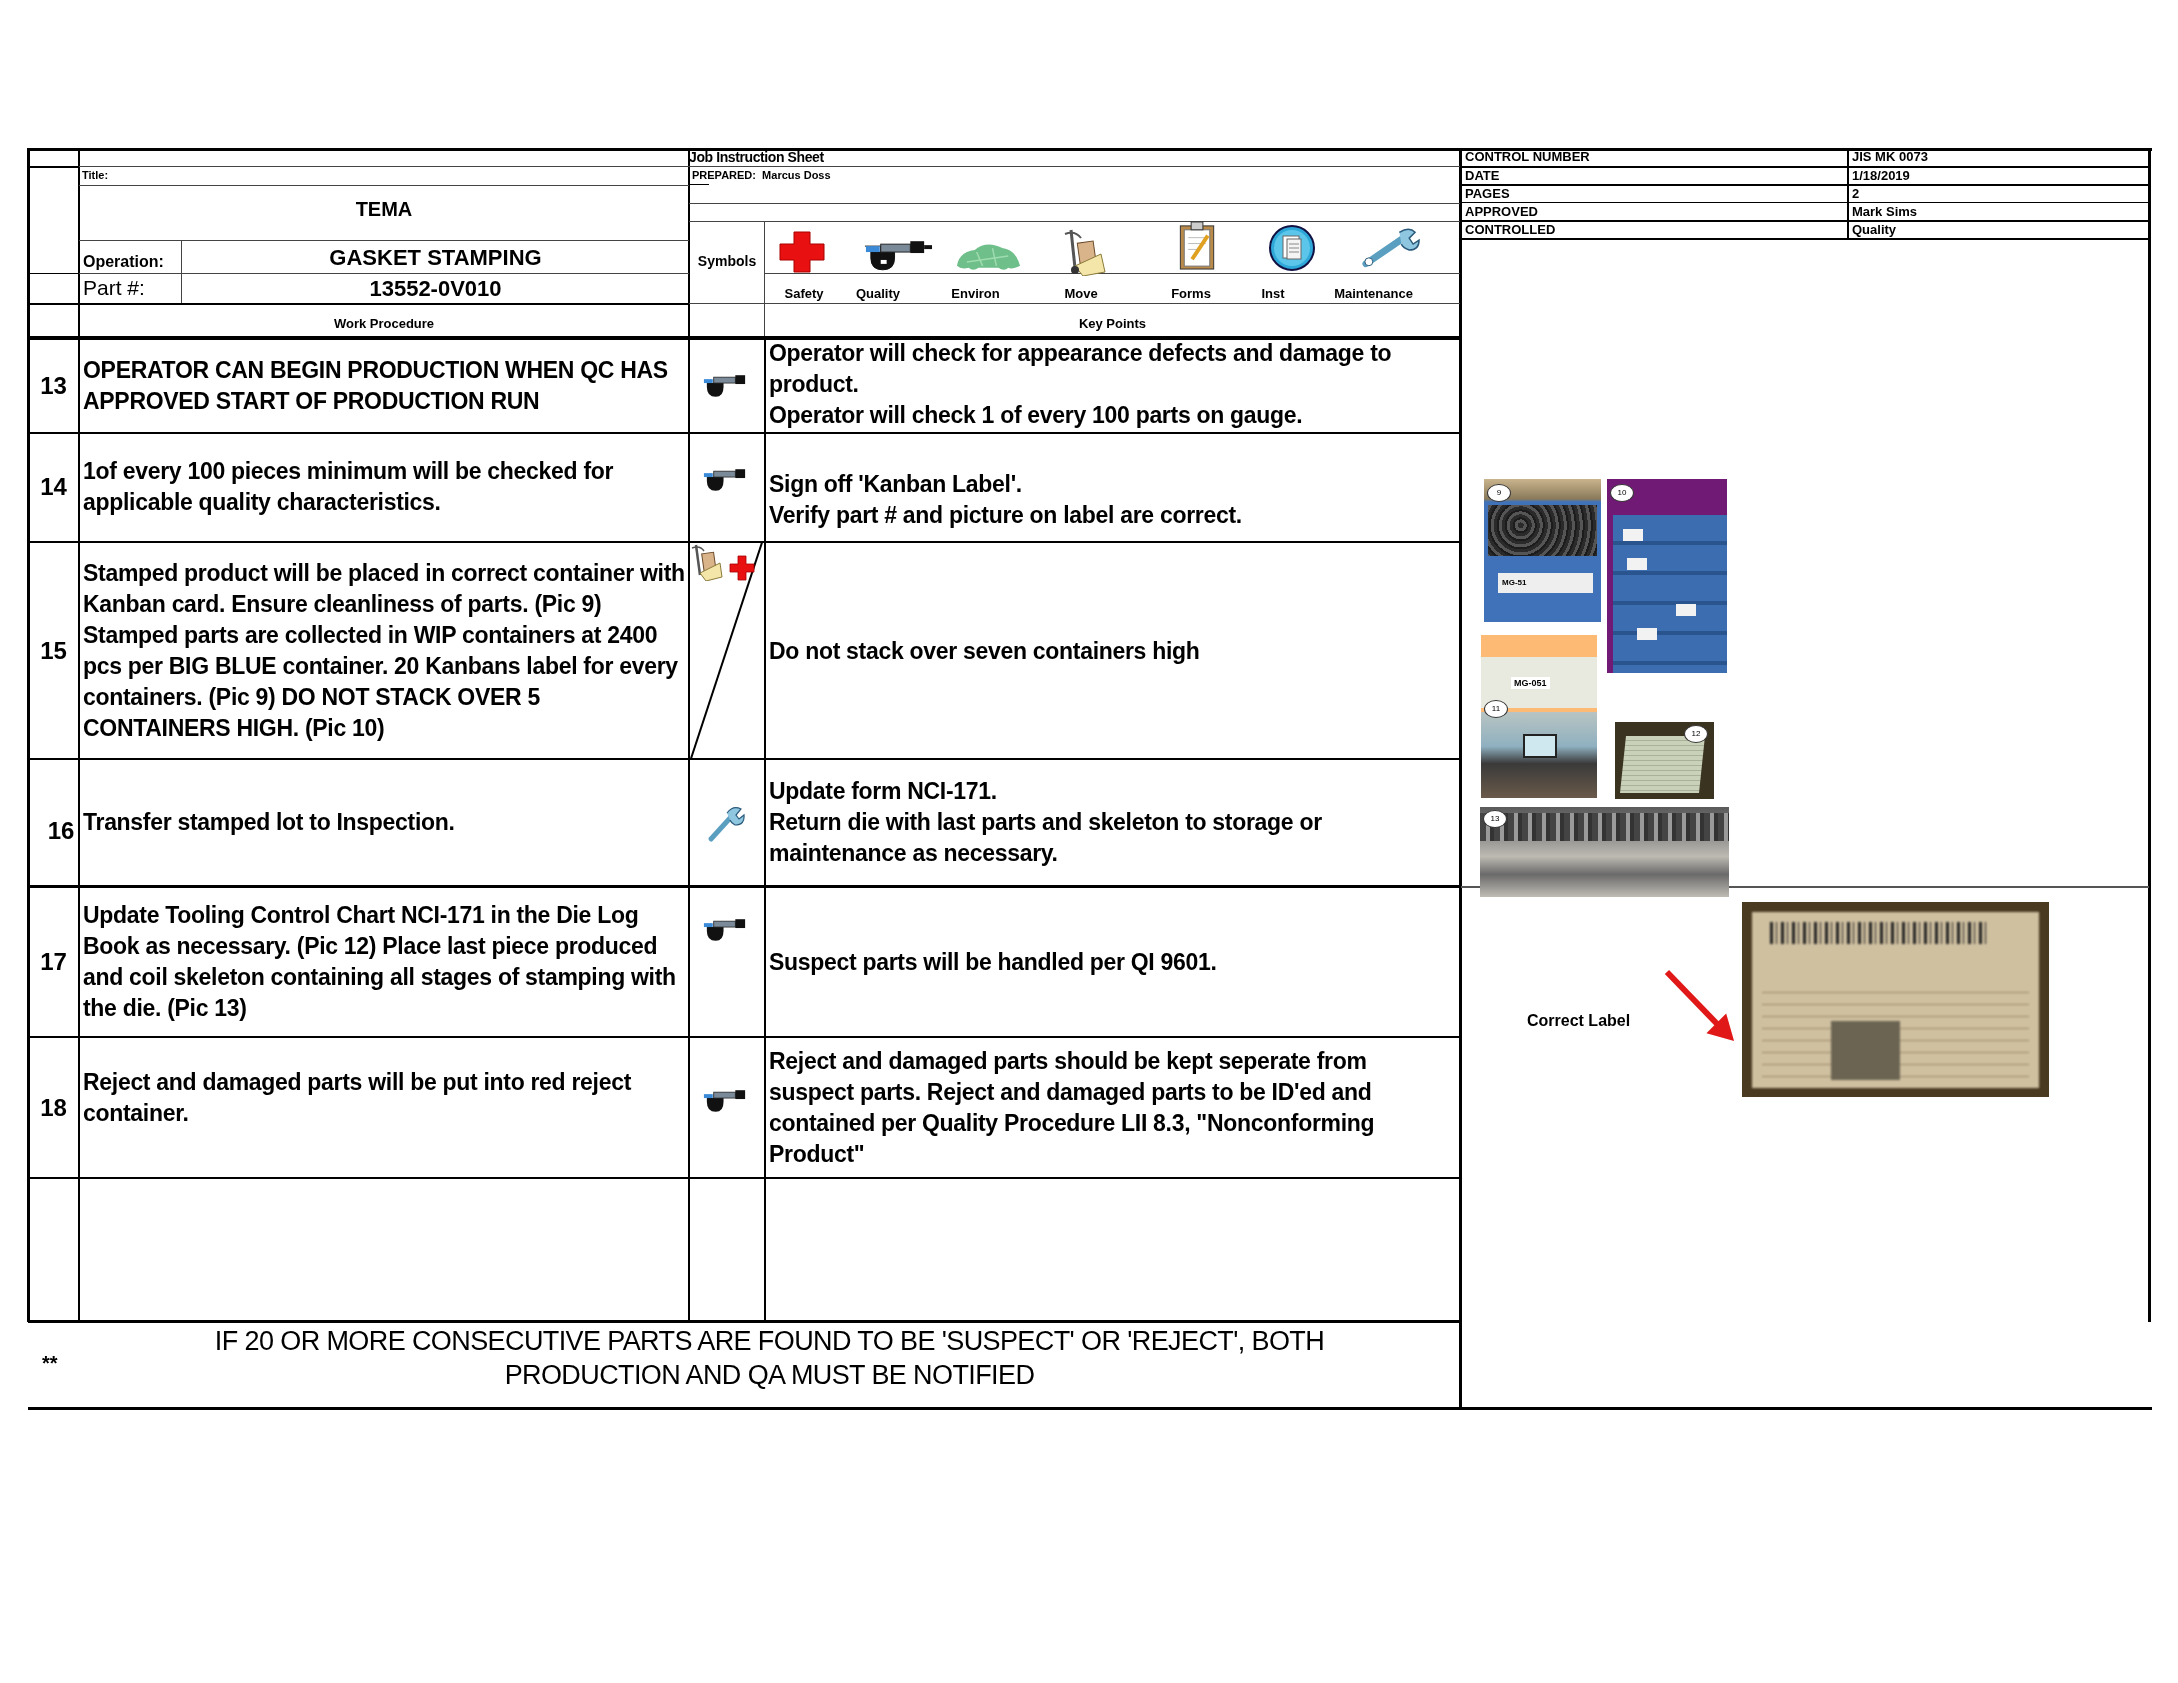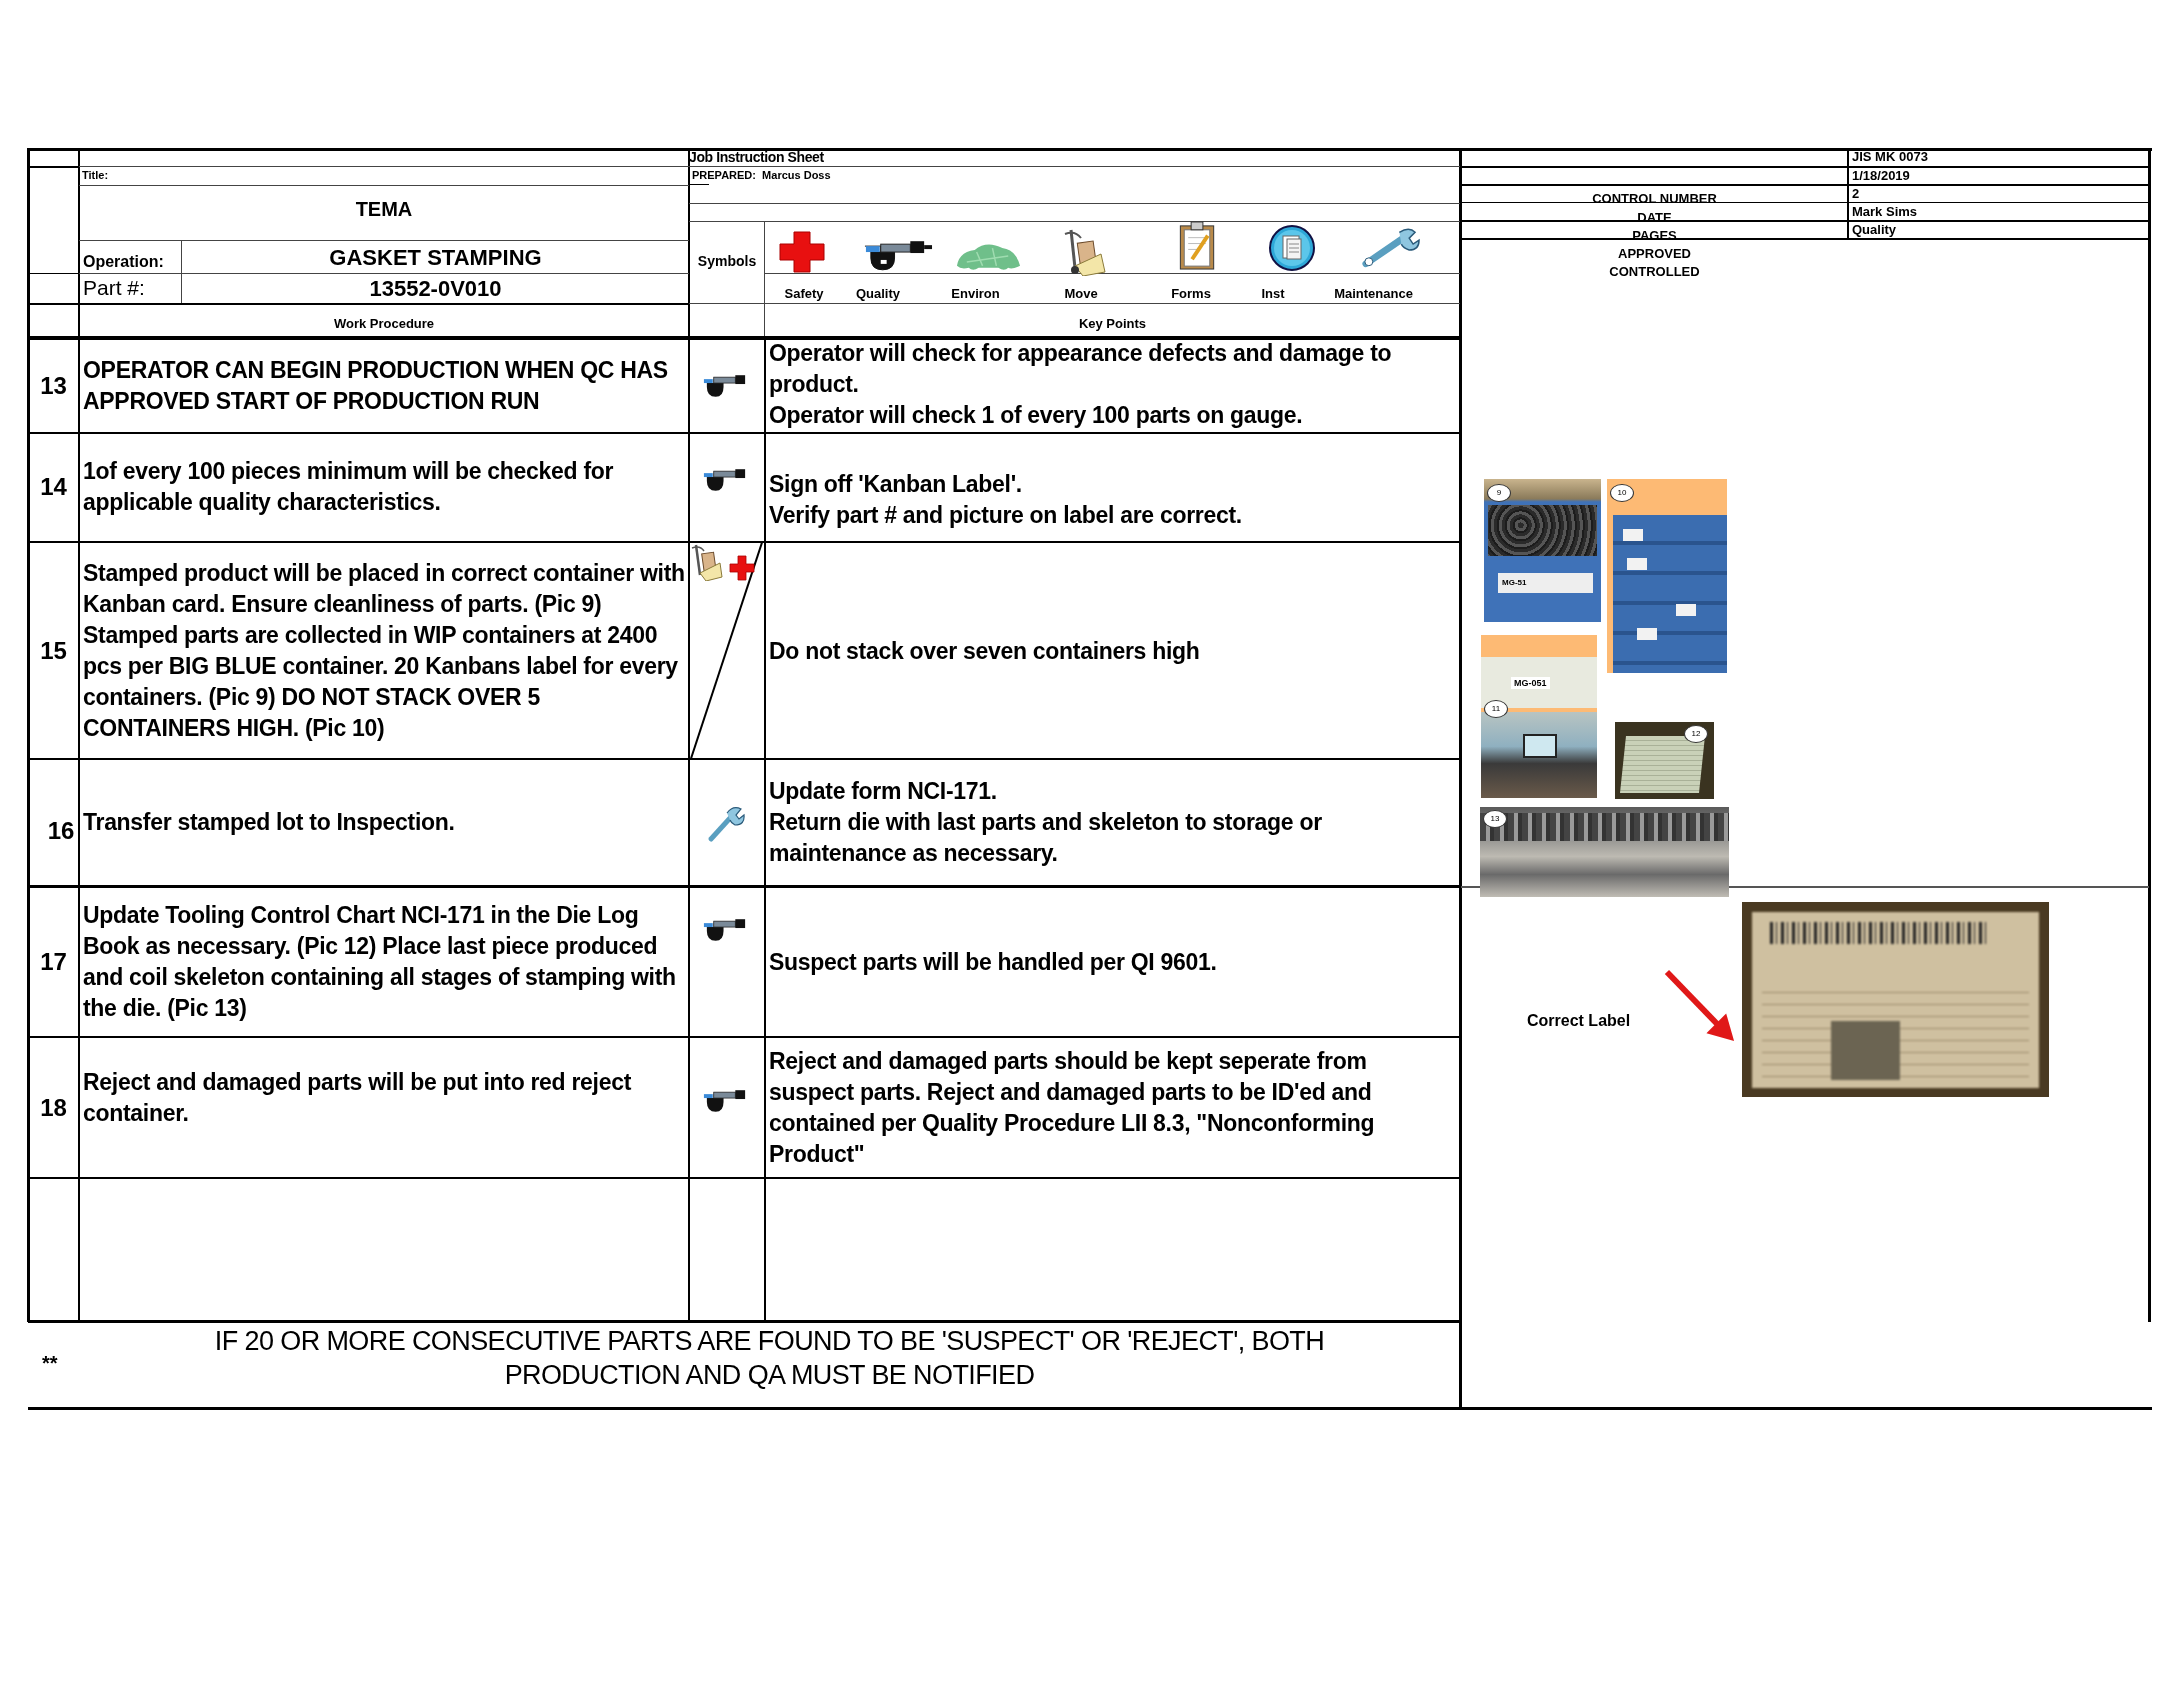--- a/index.html
+++ b/index.html
@@ -10,21 +10,21 @@
   .hlg { position:absolute; background:#444; height:1px; }
   .vl { position:absolute; background:#000; width:2px; }
   .vlt { position:absolute; background:#000; width:3px; }
   .vlg { position:absolute; background:#444; width:1px; }
   .small { font-size:12px; font-weight:bold; }
   .cell-text { font-size:23px; font-weight:bold; line-height:31px; letter-spacing:-0.3px; }
   .rownum { font-size:24px; font-weight:bold; text-align:center; }
   .vcenter { display:flex; align-items:center; }
   .hcenter { justify-content:center; text-align:center; }
   .sym-label { font-size:13px; font-weight:bold; position:absolute; top:286px; text-align:center; }
-  .ctrl-label { font-size:13px; font-weight:bold; text-align:center; position:absolute; left:1465px; width:379px;margin-top:42px; }
+  .ctrl-label { font-size:13px; font-weight:bold; text-align:left; position:absolute; left:1465px; width:379px; }
   .ctrl-val { font-size:13px; font-weight:bold; position:absolute; left:1852px; }
   .photo { position:absolute; overflow:hidden; }
   .badge { position:absolute; width:22px; height:16px; background:#fff; border:1px solid #333; border-radius:50%; font-size:8px; text-align:center; line-height:16px; }
 </style>
 </head>
 <body>
 
 <div class="hlt" style="left:28px; top:148px; width:2124px;"></div>
 
 <div class="vlt" style="left:27px; top:148px; height:1174px;"></div>
@@ -247,21 +247,21 @@
   <div>IF 20 OR MORE CONSECUTIVE PARTS ARE FOUND TO BE 'SUSPECT' OR 'REJECT', BOTH</div>
   <div>PRODUCTION AND QA MUST BE NOTIFIED</div>
 </div>
 
 <div class="photo" style="left:1484px; top:479px; width:117px; height:143px; background:linear-gradient(#c9b48d 0%, #8a7a5a 14%, #3f72b8 16%, #3f72b8 100%);">
   <div class="abs" style="left:4px; top:26px; width:109px; height:51px; background:repeating-radial-gradient(circle at 30% 40%, #2a2a2a 0 3px, #555 3px 6px, #1c1c1c 6px 8px);"></div>
   <div class="abs" style="left:14px; top:94px; width:91px; height:20px; background:#eee; font-size:8px; font-weight:bold; padding-left:4px; line-height:20px;"><span>MG-51</span></div>
   <div class="badge" style="left:3px; top:5px;">9</div>
 </div>
 
-<div class="photo" style="left:1607px; top:479px; width:120px; height:194px; background:#fdba74;">
+<div class="photo" style="left:1607px; top:479px; width:120px; height:194px; background:#701a75;">
   <div class="abs" style="left:6px; top:36px; width:114px; height:158px; background:repeating-linear-gradient(#3b6db0 0 26px, #2a548e 26px 30px);"></div>
   <div class="abs" style="left:16px; top:50px; width:20px; height:12px; background:#f2f2f2;"></div>
   <div class="abs" style="left:20px; top:79px; width:20px; height:12px; background:#f2f2f2;"></div>
   <div class="abs" style="left:69px; top:125px; width:20px; height:12px; background:#f2f2f2;"></div>
   <div class="abs" style="left:30px; top:149px; width:20px; height:12px; background:#f2f2f2;"></div>
   <div class="badge" style="left:3px; top:5px;">10</div>
 </div>
 
 <div class="photo" style="left:1481px; top:635px; width:116px; height:163px; background:#fdba74;">
   <div class="abs" style="left:0px; top:22px; width:116px; height:51px; background:#e8eadf; font-size:9px; font-weight:bold;">

